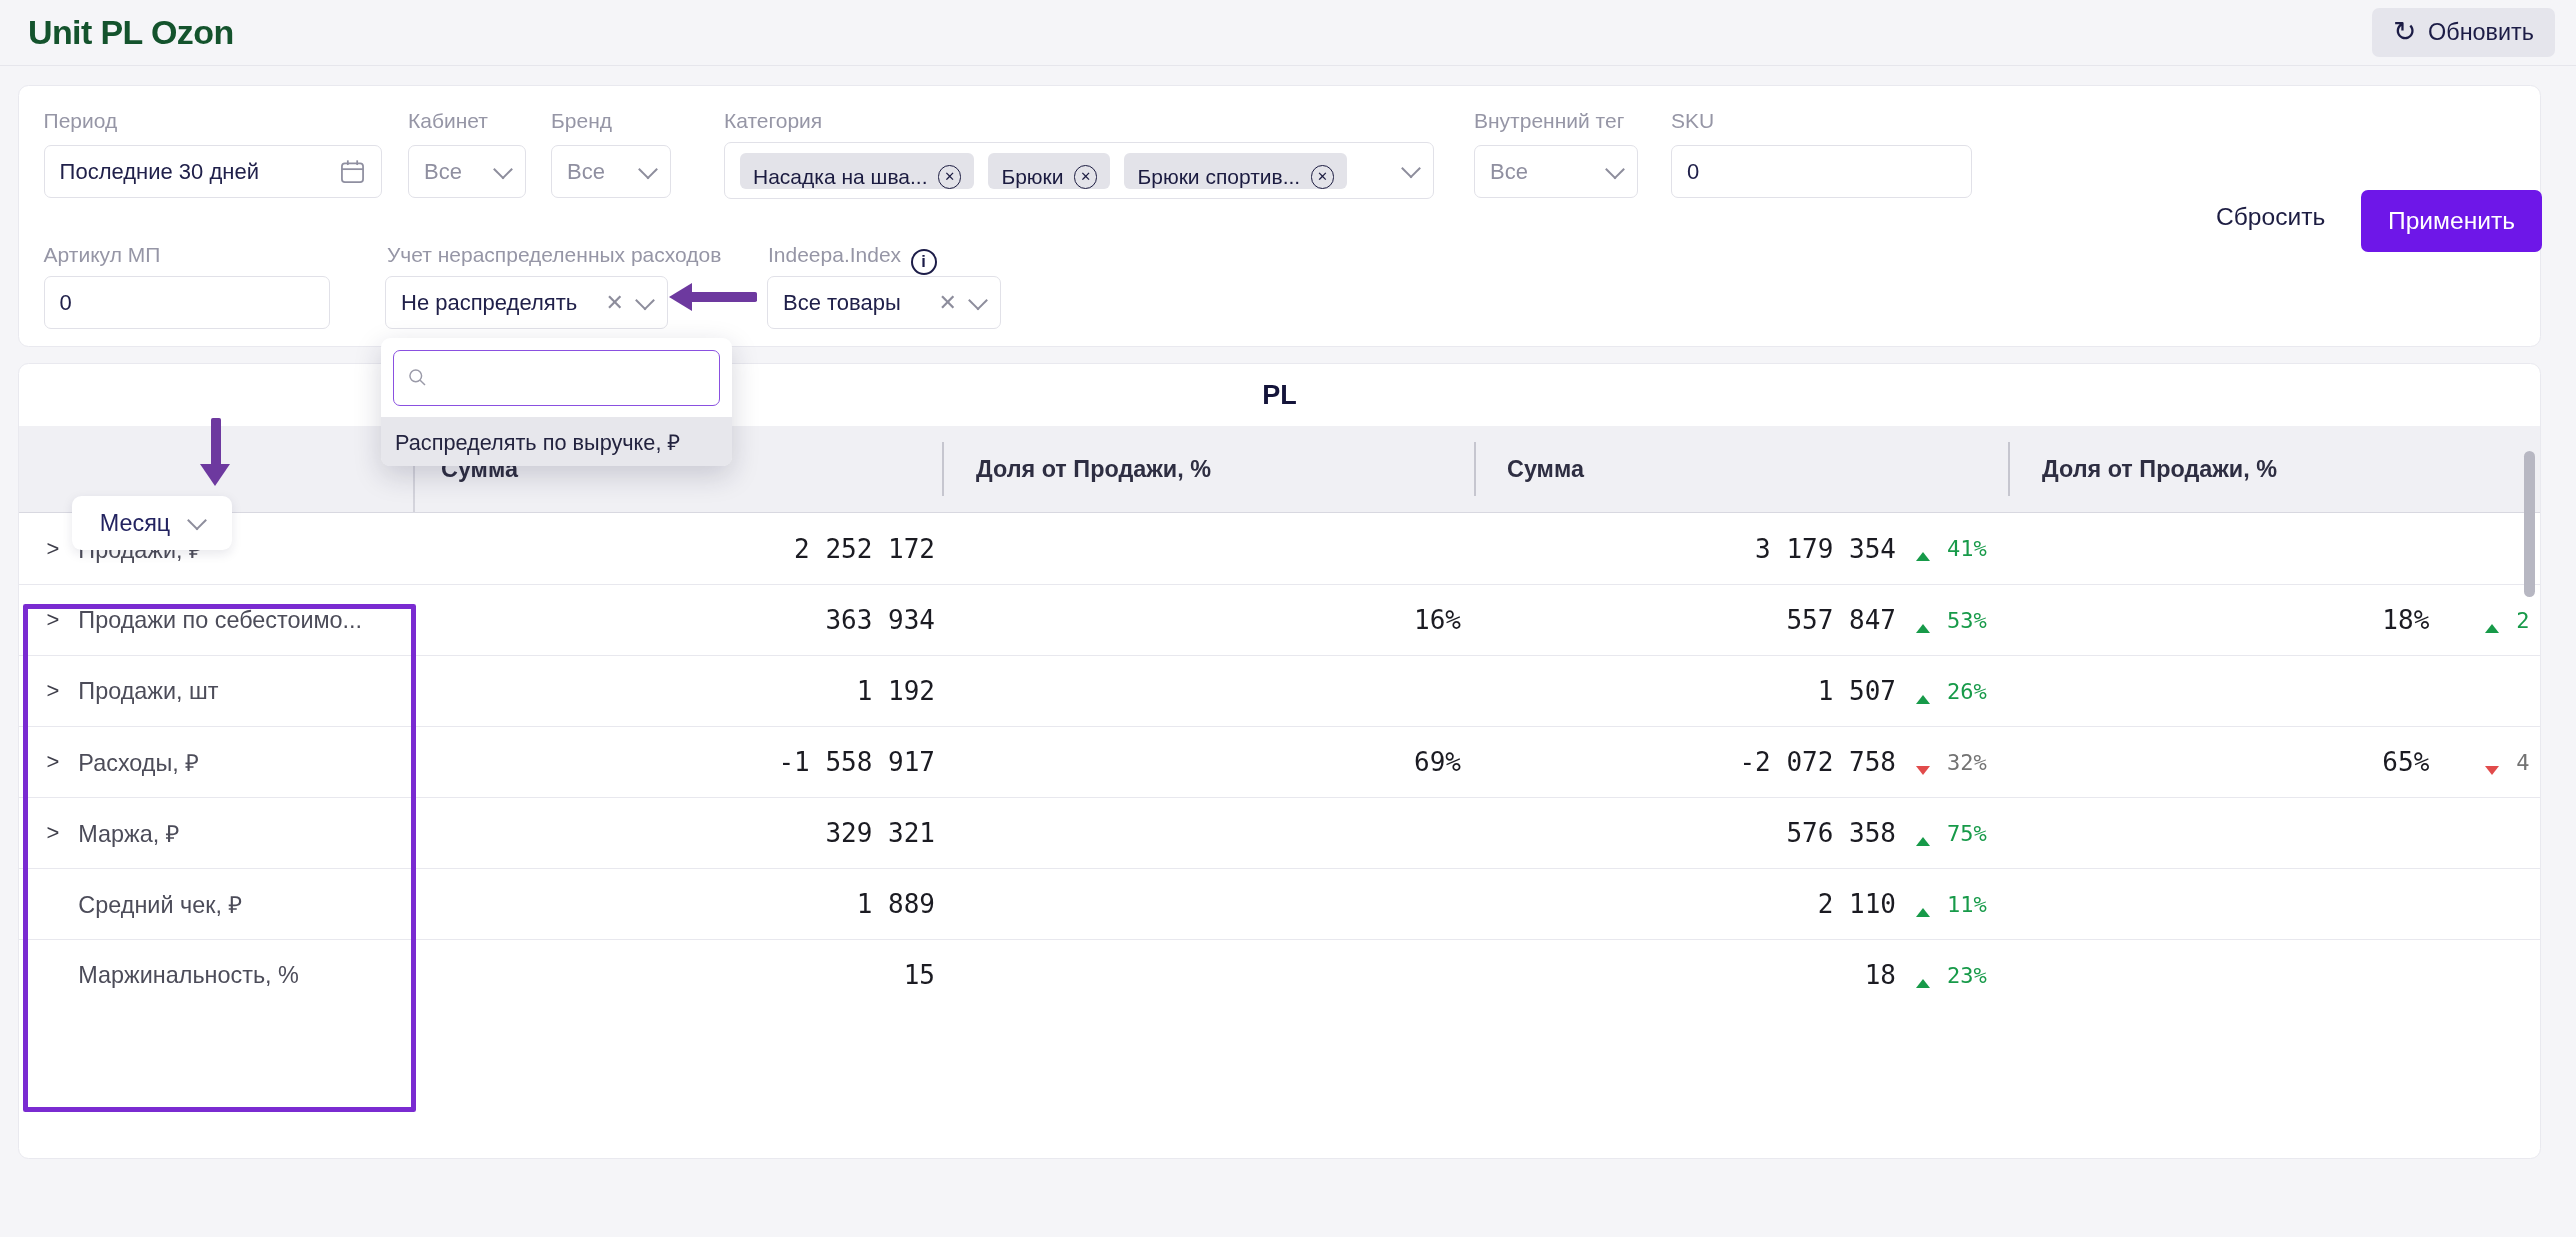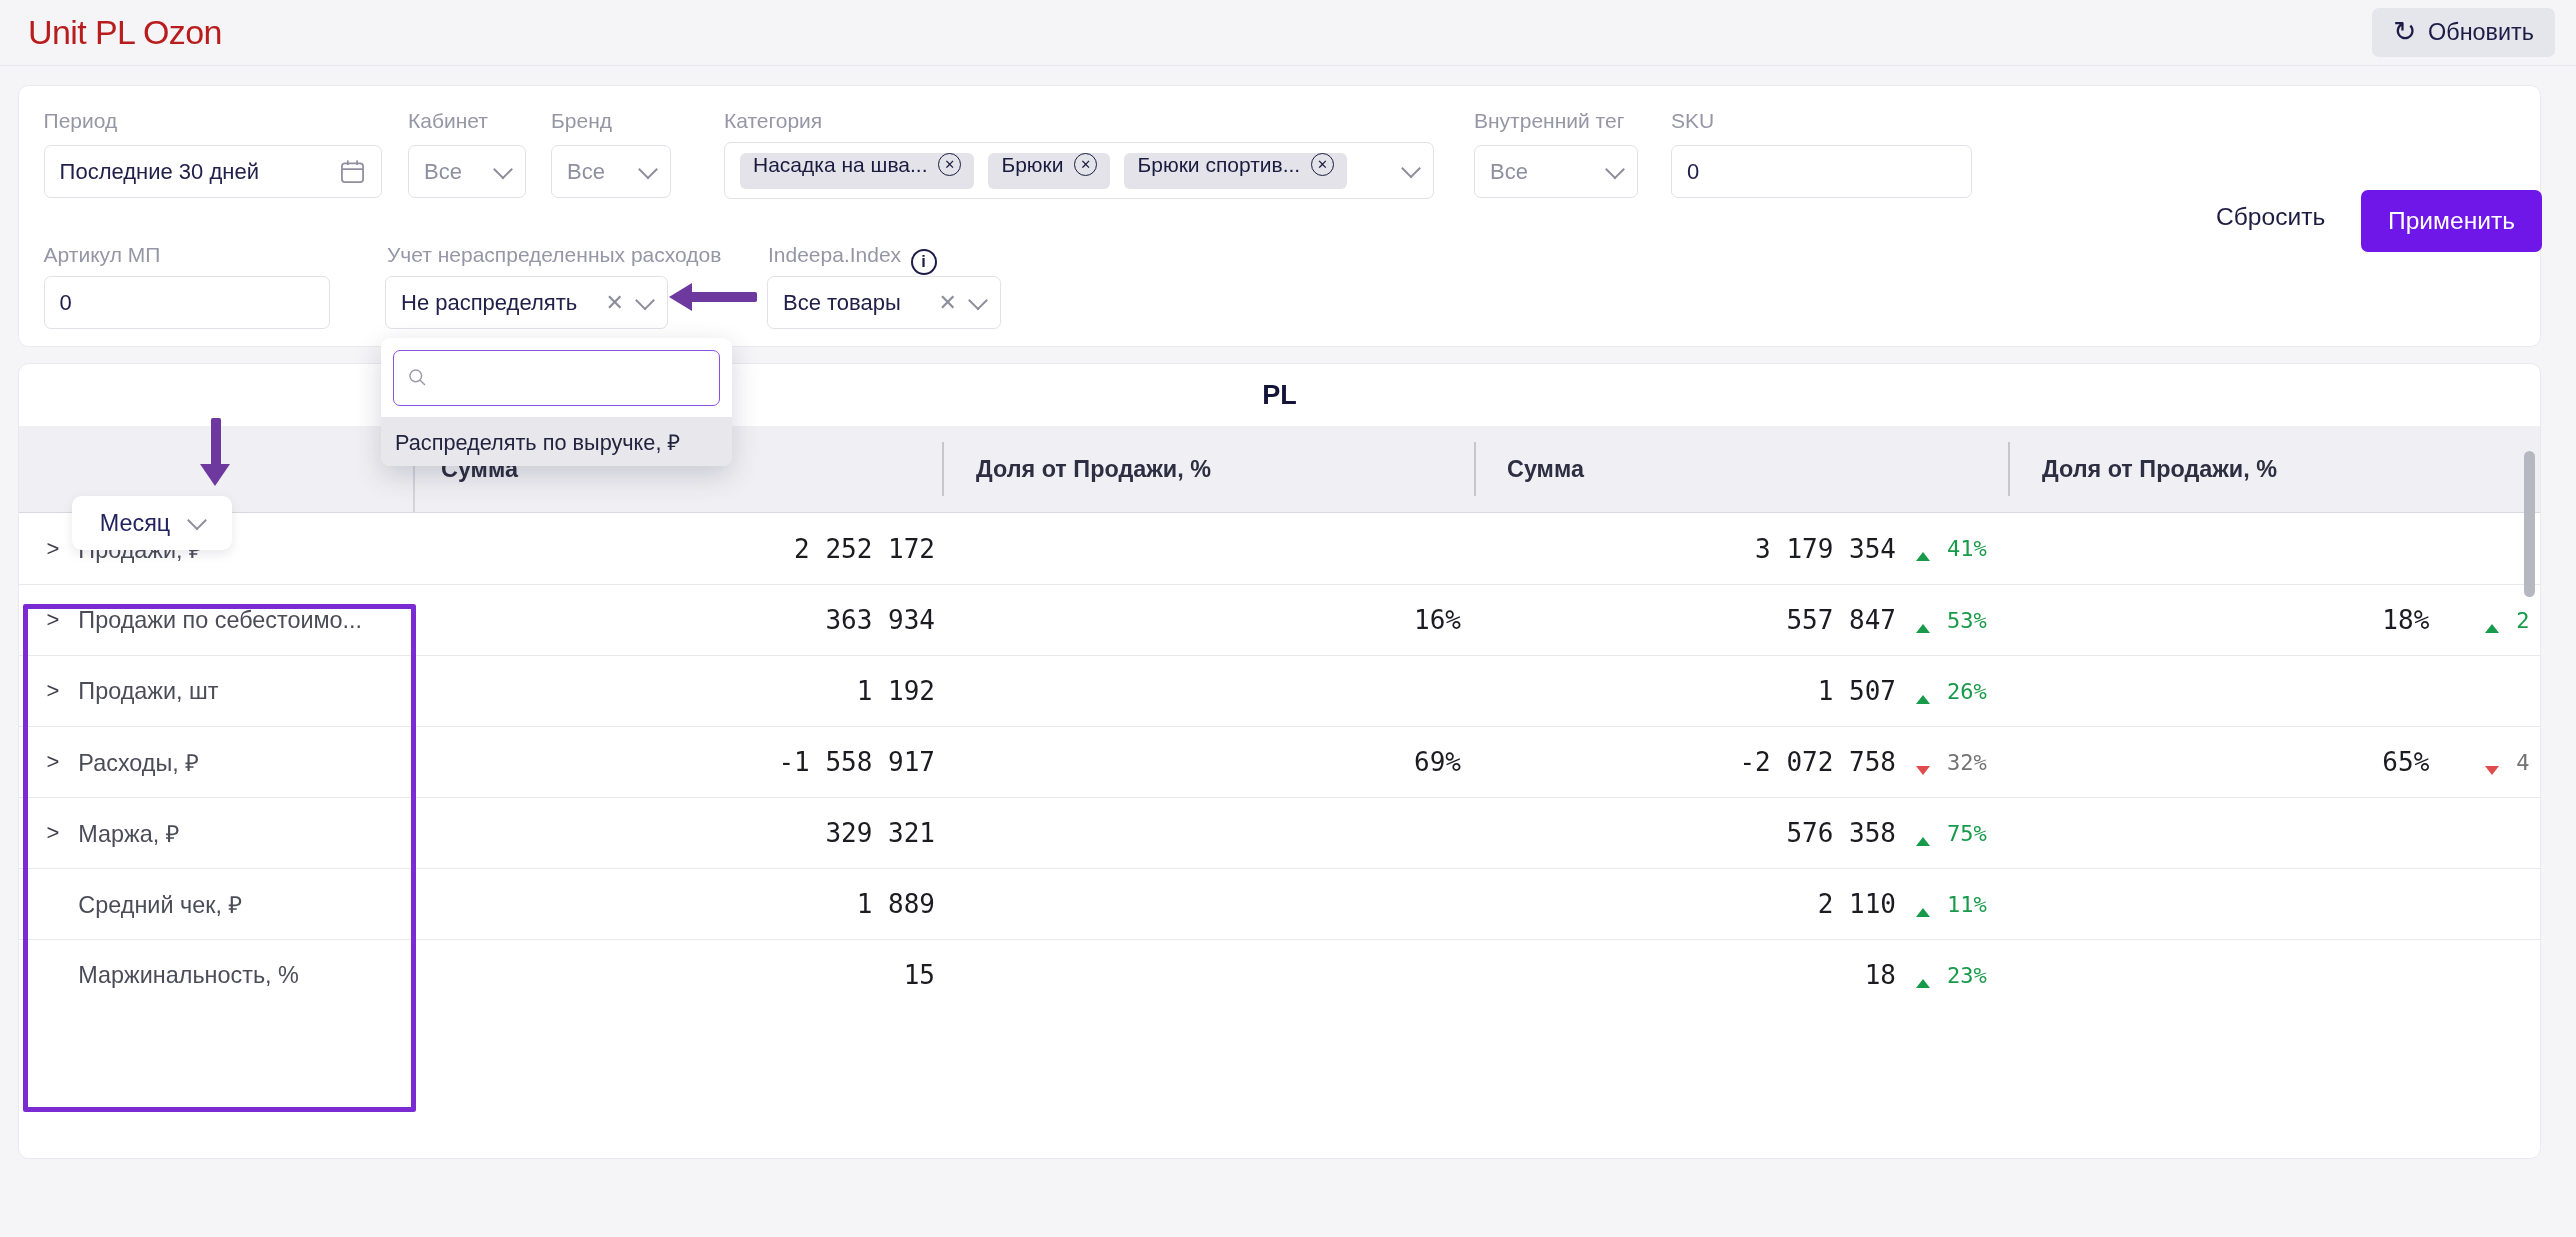--- a/index.html
+++ b/index.html
@@ -2,40 +2,40 @@
 <html style="font-size:9.4px"><head>
 <meta charset="utf-8">
 <style>
   *{box-sizing:border-box;margin:0;padding:0}
   html,body{margin:0;background:#f5f5f8}
   body{font-family:"Liberation Sans",sans-serif;color:#1c1c42}
   #app{position:relative;width:2576px;height:1237px;background:#f5f5f8;overflow:hidden}
 
   
   .top{position:absolute;left:0;top:0;width:2576px;height:66px;border-bottom:1.2px solid #e6e6ec;display:flex;align-items:center;justify-content:space-between;padding:0 21px 0 28px}
-  .title{font-size:34px;font-weight:400;letter-spacing:-0.6px;color:#b91c1c}
+  .title{font-size:34px;font-weight:700;letter-spacing:-0.6px;color:#14532d}
   .refresh-btn{display:flex;align-items:center;gap:11.7px;height:49px;padding:0 21px;background:#e5e5ec;border-radius:7px;font-size:23.4px;color:#1c1c46;cursor:pointer}
   .refresh-ic{font-size:28px;line-height:1;transform:translateY(-1.2px)}
 
   
   .card{position:absolute;background:#fff;border:1.2px solid #e9e9ef;border-radius:10.5px}
   #filterCard{left:18px;top:85px;width:2523px;height:262px}
   #tableCard{left:18px;top:363px;width:2523px;height:796px;overflow:hidden}
 
   
   .flabel{position:absolute;font-size:21px;color:#9696a6;white-space:nowrap}
   .fbox{position:absolute;height:53px;background:#fff;border:1.2px solid #e1e1e8;border-radius:7px;display:flex;align-items:center;padding:15px 15px;font-size:22px;white-space:nowrap}
   .fbox .val-dark{color:#20204a}
   .fbox .val-gray{color:#8f8fa0}
   .fbox input{border:none;outline:none;font:inherit;color:#20204a;width:100%;background:transparent}
   .spacer{flex:1}
   .chev-down{width:14px;height:14px;border-right:2.3px solid #8d8d9c;border-bottom:2.3px solid #8d8d9c;transform:rotate(45deg) translate(-1.8px,-1.8px);flex:none}
   .xmark{color:#8d8d9c;font-size:22px;flex:none}
   .cal{flex:none}
-  .chip{display:flex;align-items:flex-start;gap:10.5px;height:36px;background:#e3e3e9;border-radius:5.9px;padding:0 13px;font-size:21px;color:#1b1b40}
+  .chip{display:flex;align-items:flex-end;gap:10.5px;height:36px;background:#e3e3e9;border-radius:5.9px;padding:0 13px;font-size:21px;color:#1b1b40}
   .cx{width:23.4px;height:23.4px;border:1.8px solid #1b1b40;border-radius:50%;display:flex;align-items:center;justify-content:center;font-size:13px;color:#1b1b40;flex:none}
   .info-ic{display:inline-flex;width:26px;height:26px;border:2.3px solid #1c1c48;border-radius:50%;align-items:center;justify-content:center;font-size:16.4px;font-weight:700;color:#1c1c48;margin-left:9.4px;vertical-align:-5.3px;font-style:normal}
   .reset-link{position:absolute;left:2197px;top:117px;font-size:24.6px;color:#1d1d42;cursor:pointer}
   .apply-btn{position:absolute;left:2342px;top:104px;width:181px;height:62px;background:#6e17e8;color:#fff;font-size:24.6px;border:none;border-radius:7px;display:flex;align-items:center;justify-content:center;cursor:pointer}
 
   
   .dd-panel{position:absolute;left:381px;top:338px;width:351px;background:#fff;border-radius:9.4px;box-shadow:0 9.4px 28px rgba(25,25,60,.18);z-index:30}
   .dd-search{margin:11.7px;height:56px;border:1.8px solid #8a50e0;border-radius:7px;display:flex;align-items:center;padding:0 13px;gap:8.2px}
   .dd-search input{border:none;outline:none;flex:1;font-size:21px;font-family:inherit}
   .dd-option{height:49px;background:#e7e7ec;border-radius:0 0 8.2px 8.2px;display:flex;align-items:center;padding:0 14px;font-size:21.7px;color:#23233f;cursor:pointer}

